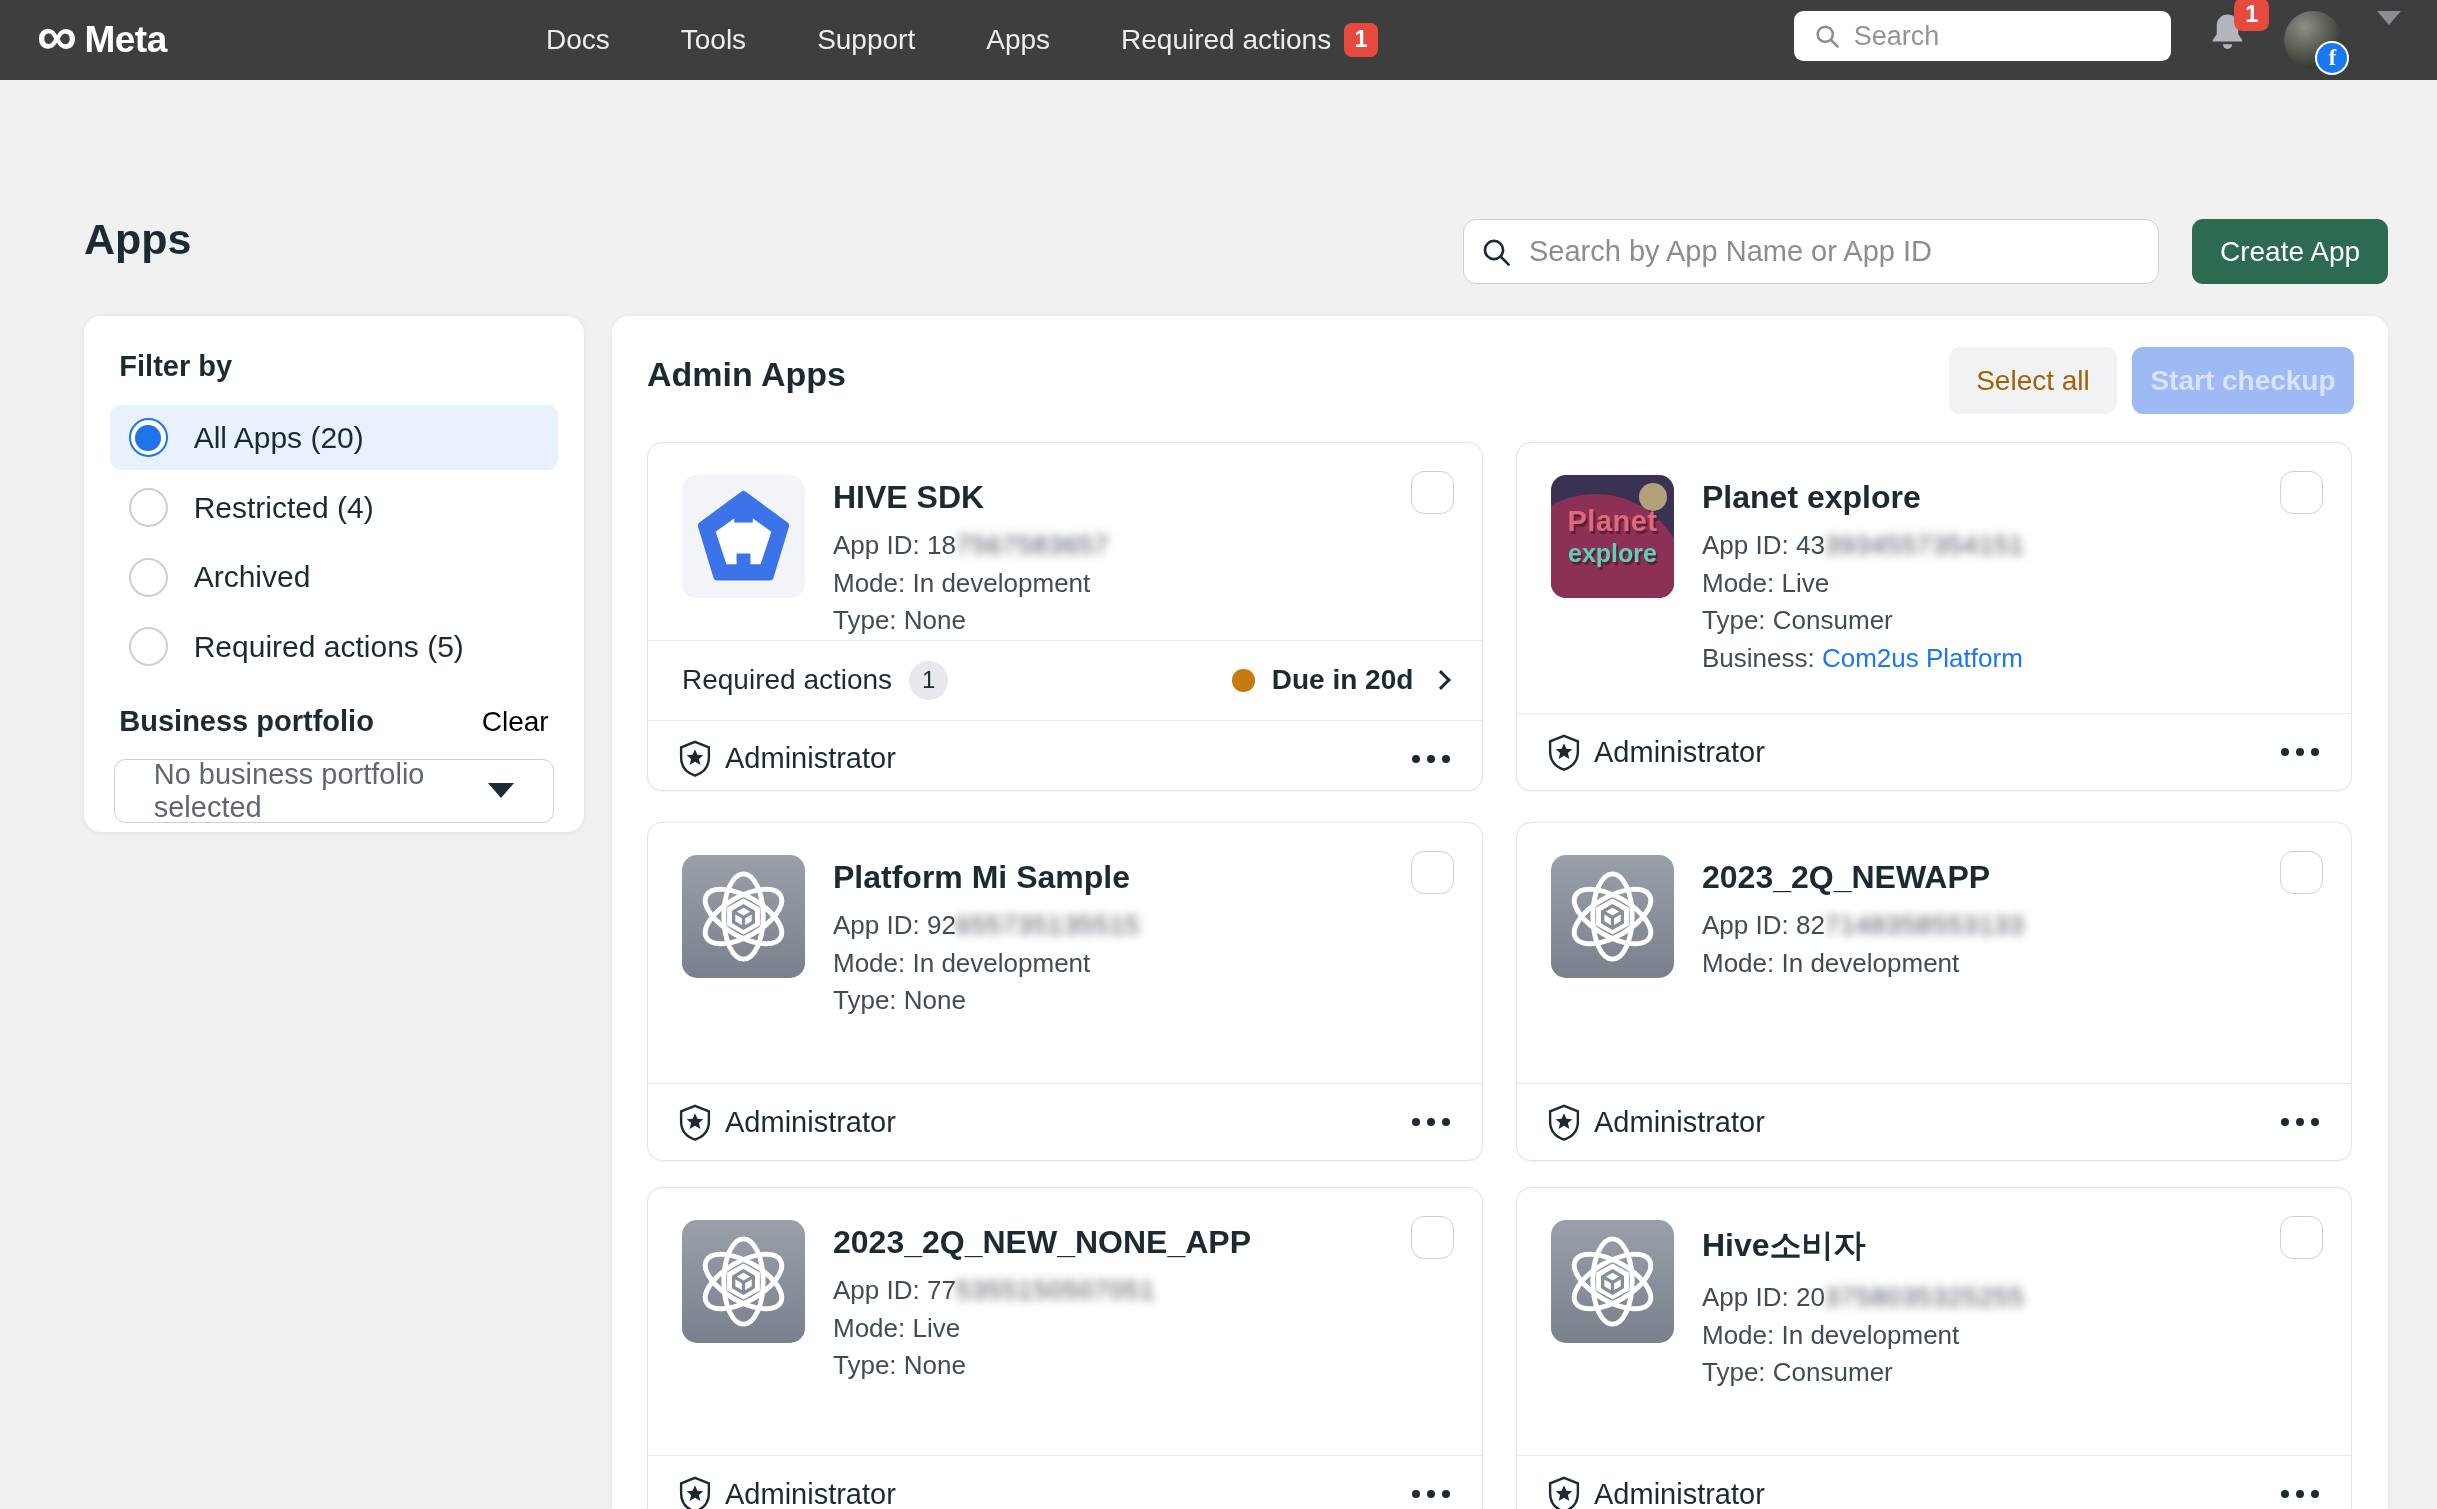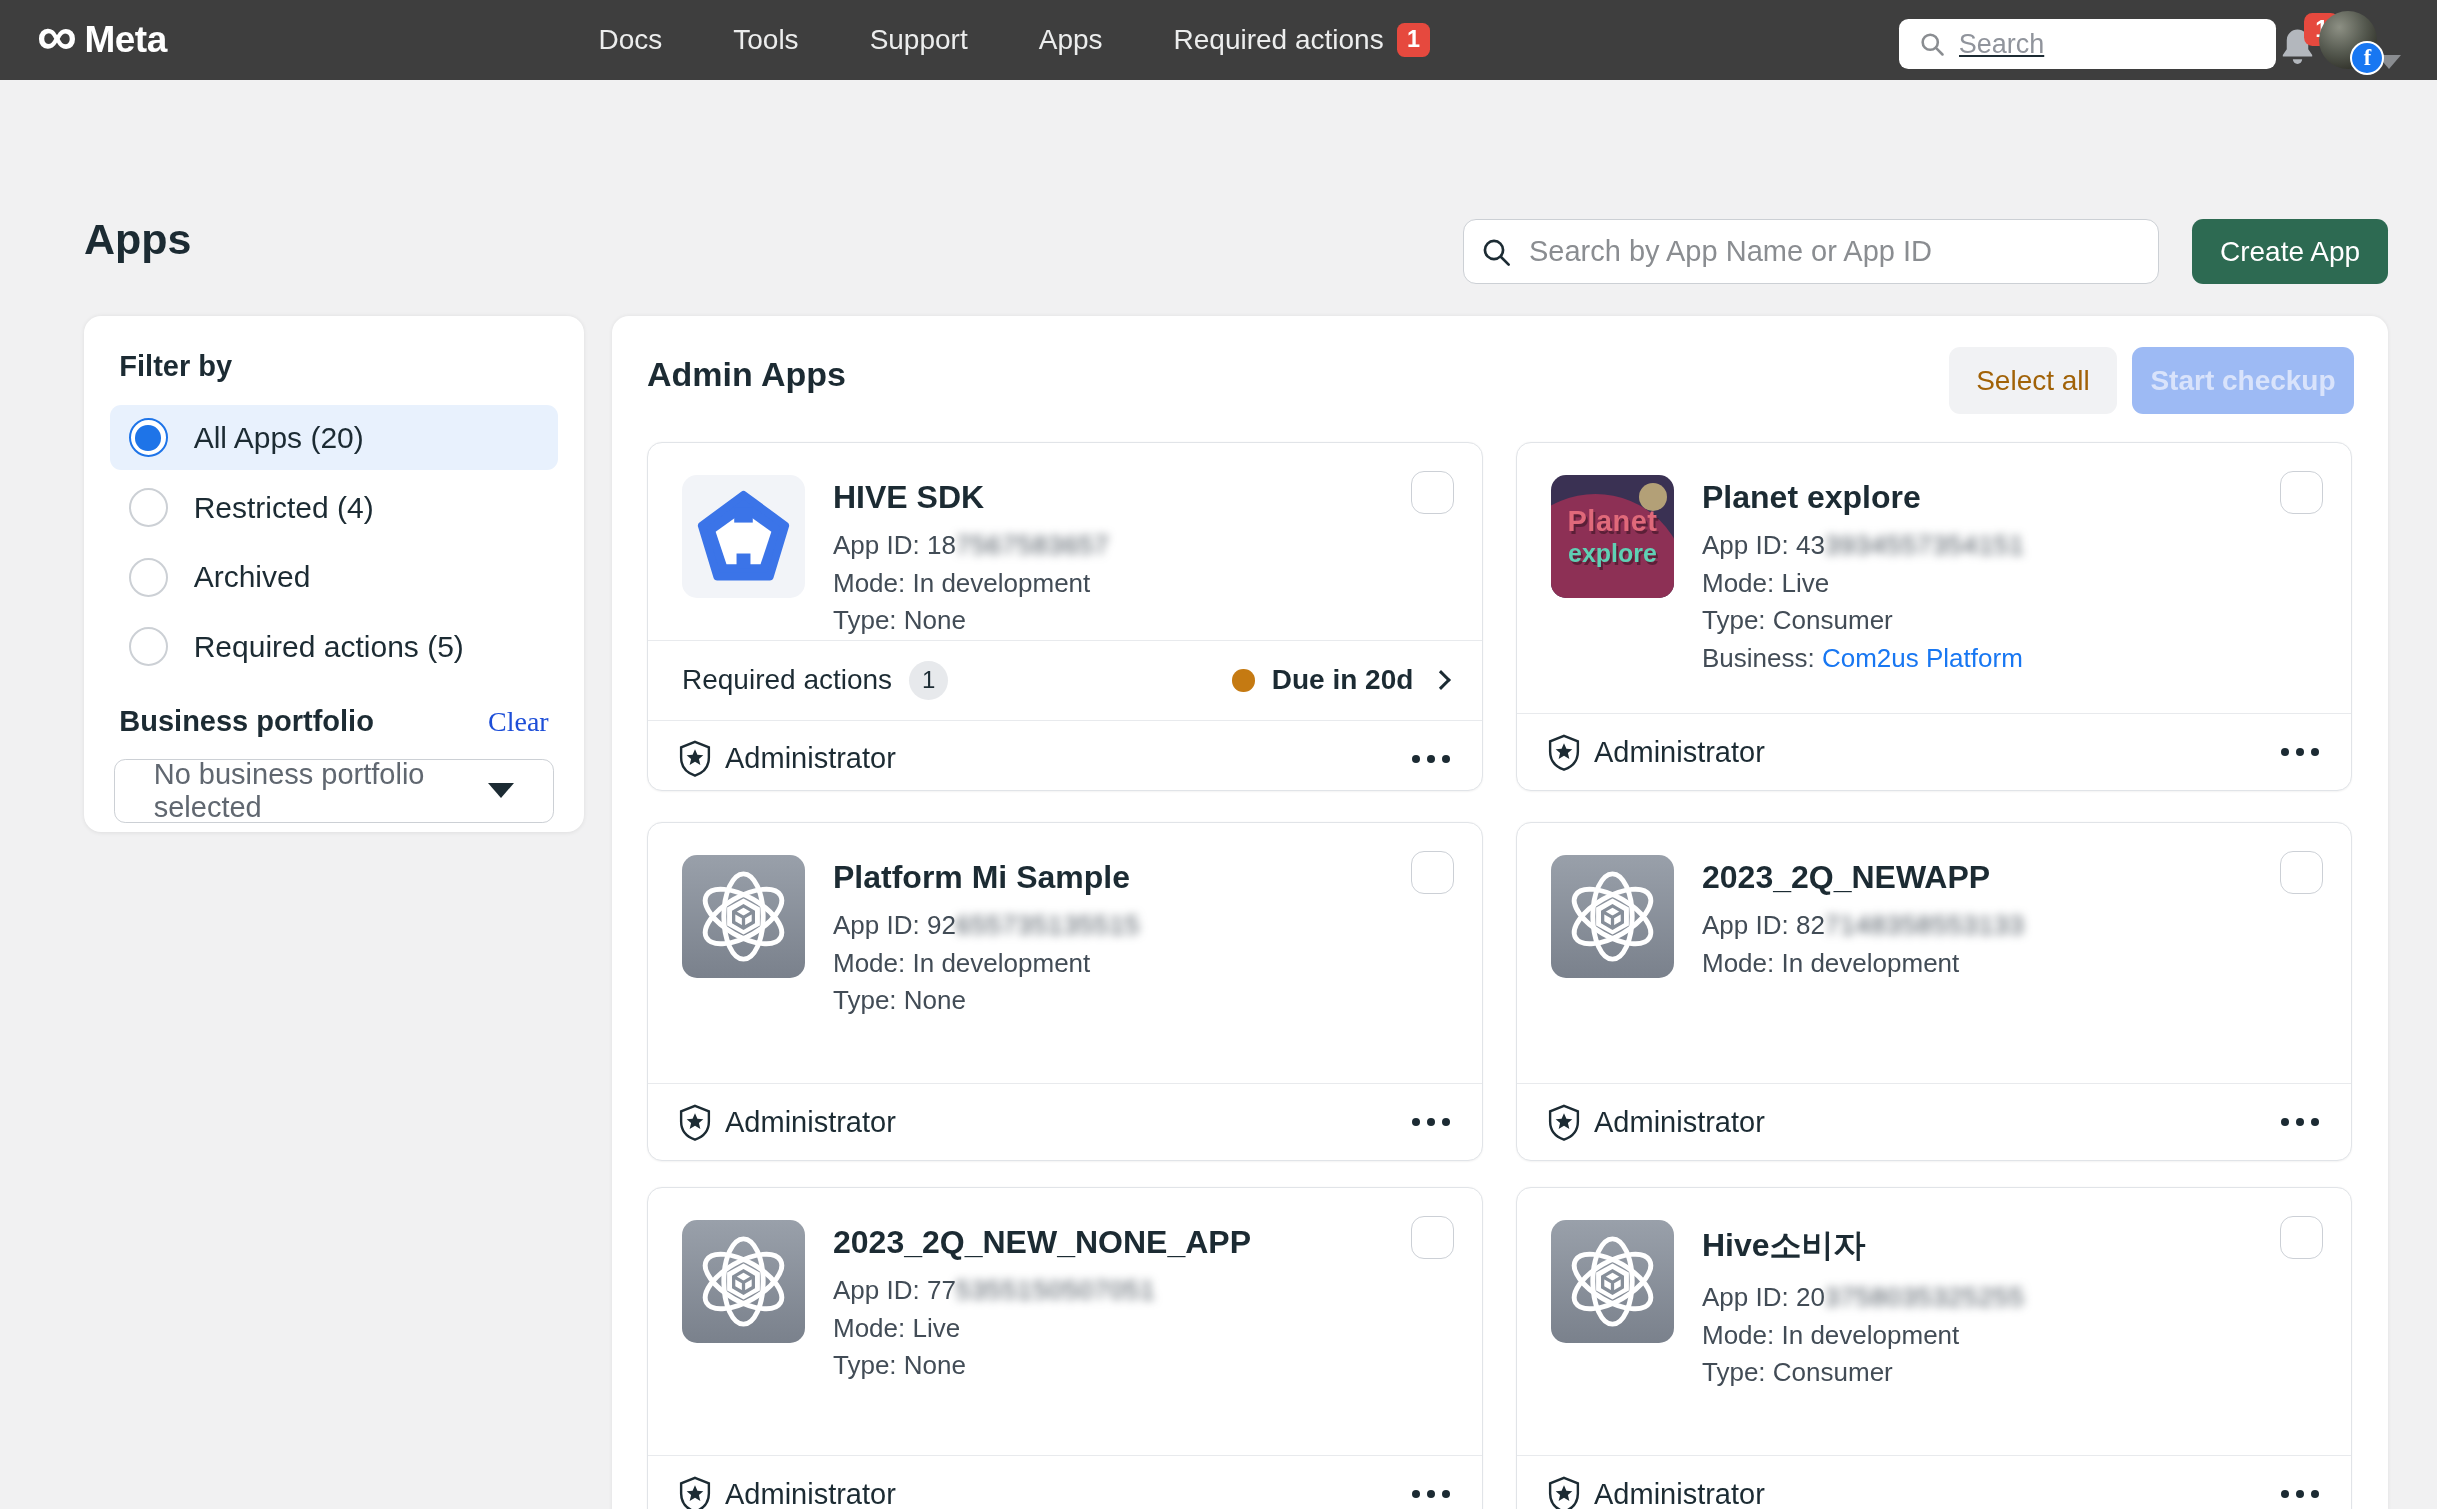--- a/index.html
+++ b/index.html
@@ -19,21 +19,21 @@
   }
   .brand { display:flex; align-items:center; gap:7.5px; color:#fff; }
   .brand .inf { font-size:56px; font-weight:bold; line-height:0.8; transform:translateY(-3.7px); }
   .brand .brand-text { font-size:37px; font-weight:bold; letter-spacing:-0.5px; }
   .topnav { display:flex; align-items:center; gap:71px; margin-left:auto; margin-right:37px; }
   .topnav .nav-item { color:#eceded; font-size:28px; cursor:pointer; display:flex; align-items:center; }
   .nav-badge {
     background:#e6493e; color:#fff; font-size:23.4px; font-weight:bold;
     border-radius:7.5px; padding:3.7px 10.3px; margin-left:13px; line-height:1.1;
   }
-  .top-right { display:flex; align-items:flex-end; margin-left:auto;text-decoration:underline; }
+  .top-right { display:flex; align-items:flex-start; gap:35px; margin-left:auto; }
   .top-search {
     width:377px; height:50px; background:#fff; border-radius:9.3px;
     display:flex; align-items:center; gap:13px; padding:0 18.7px;
   }
   .top-search svg { width:28px; height:28px; color:#8a8d91; flex-shrink:0; }
   .top-search input {
     border:none; outline:none; width:100%; font-size:27px; color:#1c2b33;
     font-family:inherit; background:transparent;
   }
   .top-search input::placeholder { color:#90949c; }
@@ -86,21 +86,21 @@
   .radio-row {
     display:flex; align-items:center; gap:26px; height:65px; padding:0 18.7px;
     border-radius:11.2px; font-size:30px; margin-bottom:4.7px; cursor:pointer;
   }
   .radio-row.selected { background:#e8f1fd; }
   .radio { width:39px; height:39px; border-radius:50%; border:2.3px solid #ccd0d5; background:#fff; flex-shrink:0; position:relative; }
   .radio.on { border:2.8px solid #1e74e8; }
   .radio.on::after { content:""; position:absolute; inset:4.7px; border-radius:50%; background:#1e74e8; }
   .bp-row { display:flex; justify-content:space-between; align-items:center; margin:26px 9.3px 20.5px;gap:12px; }
   .bp-label { font-size:29px; font-weight:bold; }
-  .clear-link { font-size:28px; color:#1d4ed8; cursor:pointer; text-decoration:none;font-family:Liberation Serif, serif; }
+  .clear-link { font-size:28px; color:#000000; cursor:pointer; text-decoration:none; }
   .bp-dropdown {
     margin:0 3.7px; height:64px; border:1.9px solid #ccd0d5; border-radius:11.2px;
     display:flex; align-items:center; justify-content:space-between; padding:0 39px;
     font-size:29px; color:#606770; cursor:pointer;
   }
   .dd-caret { width:0; height:0; border-left:13px solid transparent; border-right:13px solid transparent; border-top:15px solid #1c2b33; }
 
   
   .panel {
     position:absolute; left:612px; top:316px; width:1776px; height:1194px;

